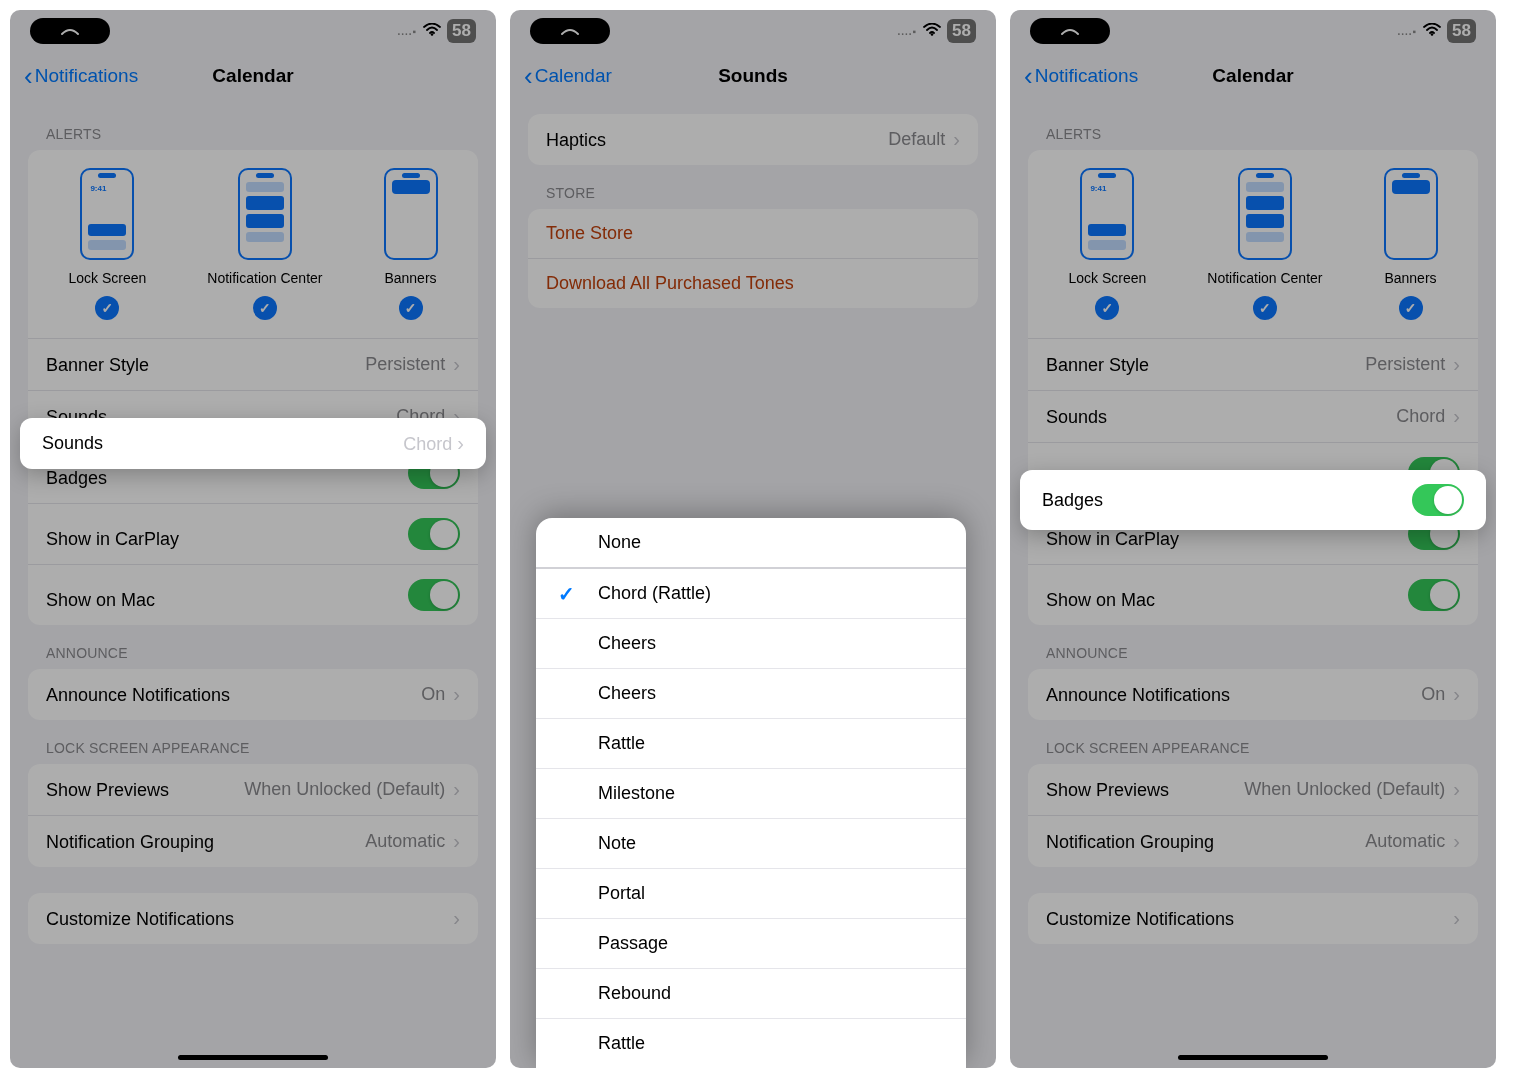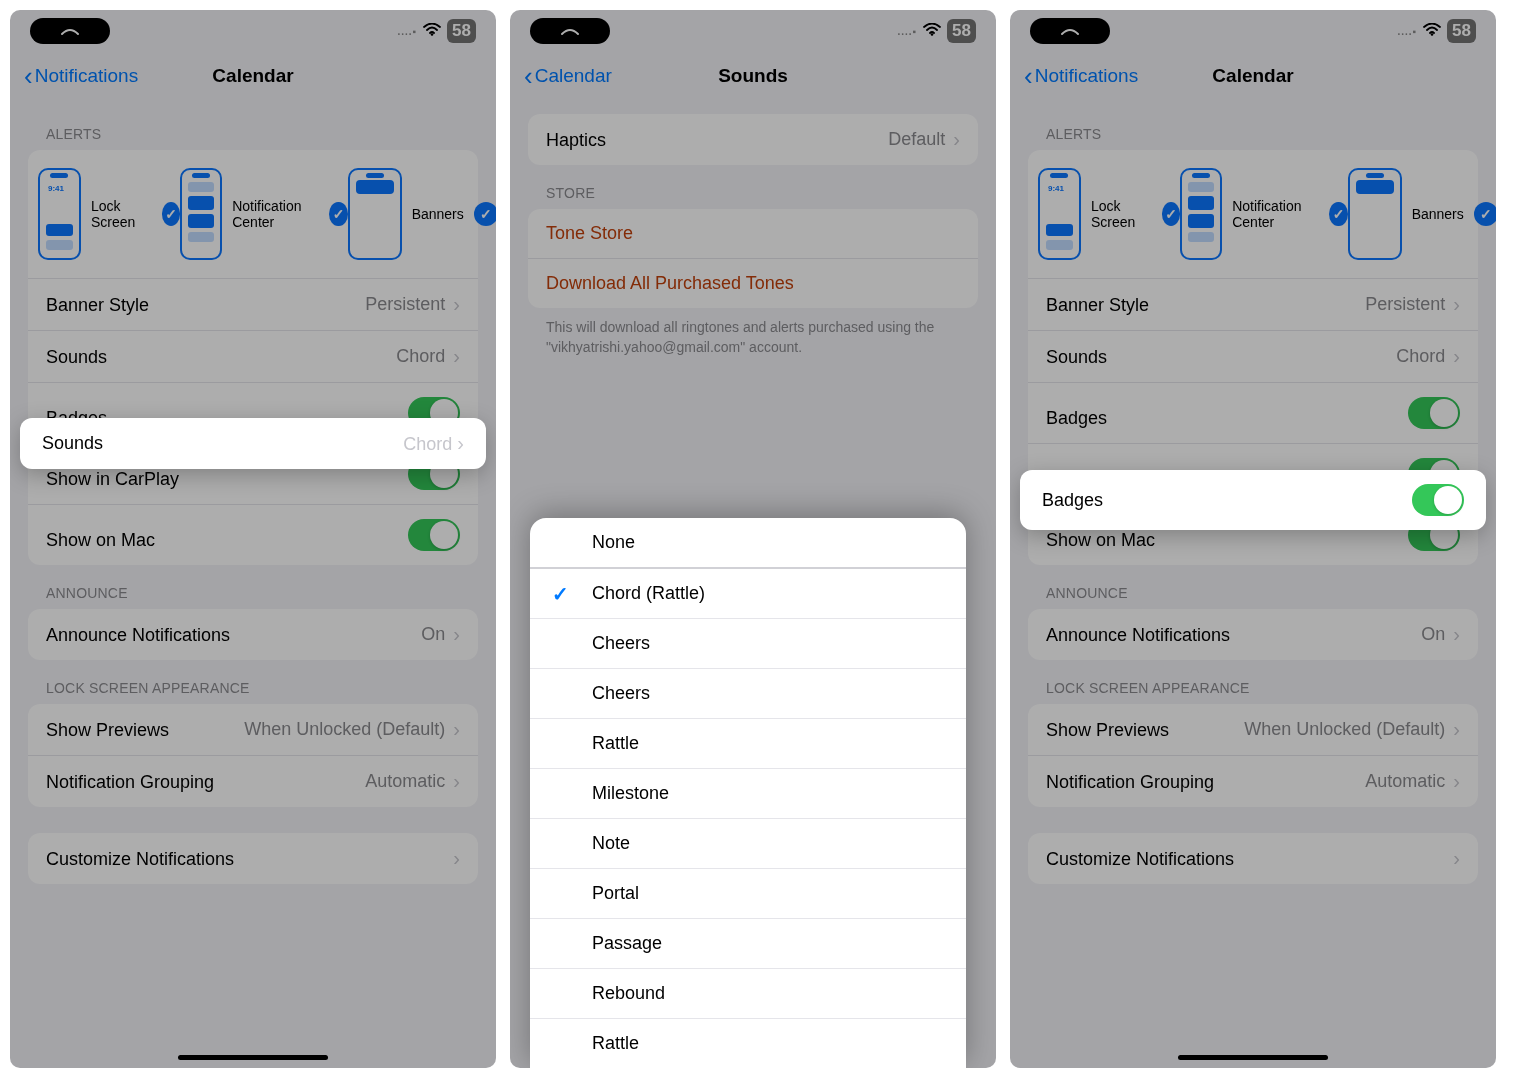--- a/index.html
+++ b/index.html
@@ -79,21 +79,21 @@
   .section-header.small { padding-top:20px;}
   .card {
     background:#fff;
     border-radius:12px;
   }
   .alert-previews {
     display:flex; justify-content:space-around;
     padding: 18px 10px 18px 10px;
   }
   .ap {
-    display:flex; flex-direction:row; align-items:center; gap:10px;
+    display:flex; flex-direction:column; align-items:center; gap:10px;
     font-size:14px; color:#000;
   }
   .ap-phone {
     width:54px; height:92px; border:2.5px solid #0b76ff; border-radius:10px;
     position:relative; background:#fff;
   }
   .ap-phone::before {
     content:""; position:absolute; top:3px; left:50%; transform:translateX(-50%);
     width:18px; height:5px; background:#0b76ff; border-radius:3px;
   }
@@ -146,21 +146,21 @@
     background:#fff;
     border-radius:12px;
     box-shadow: 0 6px 22px rgba(0,0,0,0.25);
     display:flex; align-items:center; justify-content:space-between;
     padding: 14px 22px; font-size:18px; color:#000;
     z-index:10;
   }
   
   .sheet {
     position:absolute;
-    left:20px; right:30px; bottom:0;
+    left:26px; right:30px; bottom:0;
     background:#fff;
     border-radius:16px 16px 0 0;
     box-shadow: 0 -4px 30px rgba(0,0,0,0.3);
     z-index:10;
     overflow:hidden;
   }
   .sound-row {
     display:flex; align-items:center;
     padding: 14px 24px 14px 62px;
     font-size:18px; color:#000;
@@ -341,21 +341,20 @@
             <span>Default</span>
             <span class="chevron">›</span>
           </span>
       </div>
     </div>
     <div class="section-header small">STORE</div>
     <div class="card">
       <div class="link-row first">Tone Store</div>
       <div class="link-row">Download All Purchased Tones</div>
     </div>
-    <div class="footer-note">This will download all ringtones and alerts purchased using the "vikhyatrishi.yahoo@gmail.com" account.</div>
   </div>
   <div class="home-indicator"></div>
 
   <div class="sheet">
     <div id="sound-list">
         <div class="sound-row first">
           <span>None</span>
         </div>
         <div class="sound-row thick-divider">
           <span class="check">✓</span>

